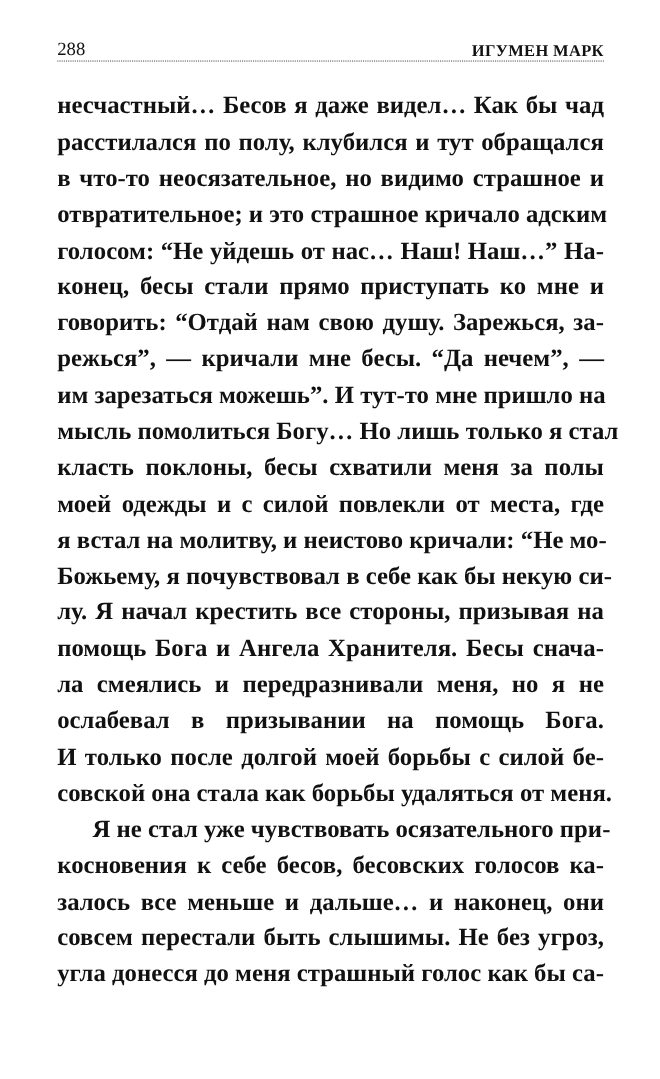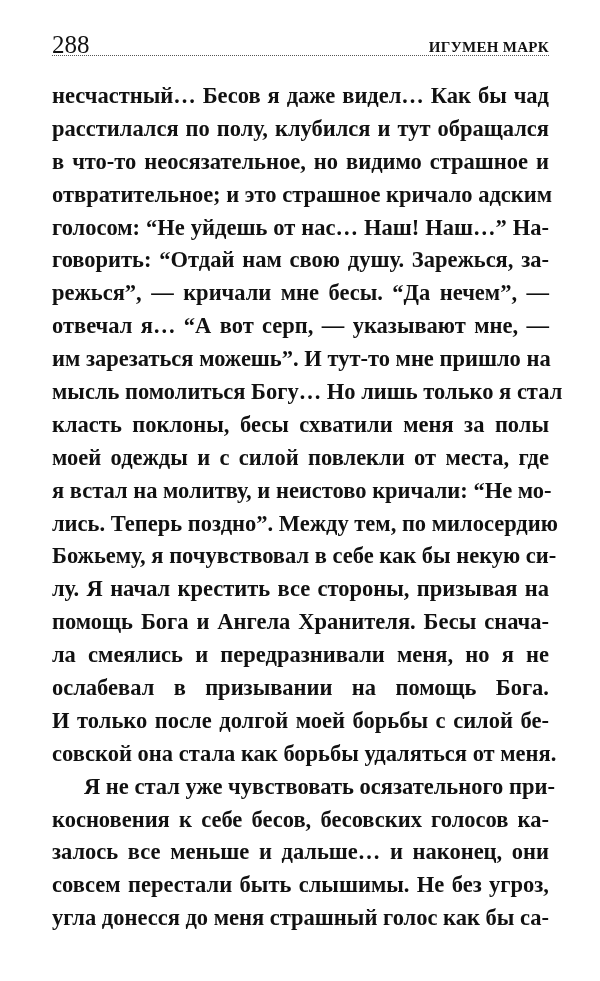--- a/index.html
+++ b/index.html
@@ -2,21 +2,21 @@
 <html><head>
   <meta charset="utf-8">
   <style>
     html, body { margin: 0; padding: 0; background: #ffffff; }
     body { width: 600px; height: 981px; position: relative; overflow: hidden; }
     .page { position: absolute; left: 52px; top: 0; width: 497px; }
     .header {
       position: absolute; top: 36px; left: 0; width: 497px; height: 18px;
       font-family: "Liberation Serif", serif; color: #111;
     }
-    .page-num { position: absolute; left: 0; top: 0; font-size: 25px; line-height: 18px; }
+    .page-num { position: absolute; left: 0; top: 0; font-size: 17px; line-height: 18px; }
     .running-title { position: absolute; right: 0; top: 2px; font-size: 15px; font-weight: bold; letter-spacing: 0.3px; line-height: 18px; }
     .rule {
       position: absolute; top: 55px; left: 0; width: 497px; height: 0;
       border-top: 1.5px dotted #555;
     }
     .body-text {
       position: absolute; top: 80px; left: 0; width: 497px;
       font-family: "Liberation Serif", serif; font-weight: bold;
       font-size: 22.5px; line-height: 32.9px; color: #111;
     }
@@ -33,29 +33,28 @@
     <span class="running-title">ИГУМЕН МАРК</span>
   </div>
   <div class="rule"></div>
 
   <div class="body-text">
     <span class="line">несчастный… Бесов я даже видел… Как бы чад</span>
     <span class="line">расстилался по полу, клубился и тут обращался</span>
     <span class="line">в что-то неосязательное, но видимо страшное и</span>
     <span class="line">отвратительное; и это страшное кричало адским</span>
     <span class="line">голосом: “Не уйдешь от нас… Наш! Наш…” На-</span>
+    <span class="line">конец, бесы стали прямо приступать ко мне и</span>
     <span class="line">говорить: “Отдай нам свою душу. Зарежься, за-</span>
     <span class="line">режься”, — кричали мне бесы. “Да нечем”, —</span>
-    <span class="line">отвечал я… “А вот серп, — указывают мне, —</span>
     <span class="line">им зарезаться можешь”. И тут-то мне пришло на</span>
     <span class="line">мысль помолиться Богу… Но лишь только я стал</span>
     <span class="line">класть поклоны, бесы схватили меня за полы</span>
     <span class="line">моей одежды и с силой повлекли от места, где</span>
     <span class="line">я встал на молитву, и неистово кричали: “Не мо-</span>
-    <span class="line">лись. Теперь поздно”. Между тем, по милосердию</span>
     <span class="line">Божьему, я почувствовал в себе как бы некую си-</span>
     <span class="line">лу. Я начал крестить все стороны, призывая на</span>
     <span class="line">помощь Бога и Ангела Хранителя. Бесы снача-</span>
     <span class="line">ла смеялись и передразнивали меня, но я не</span>
     <span class="line">ослабевал в призывании на помощь Бога.</span>
     <span class="line">И только после долгой моей борьбы с силой бе-</span>
     <span class="line last">совской она стала как борьбы удаляться от меня.</span>
     <span class="line indent">Я не стал уже чувствовать осязательного при-</span>
     <span class="line">косновения к себе бесов, бесовских голосов ка-</span>
     <span class="line">залось все меньше и дальше… и наконец, они</span>

